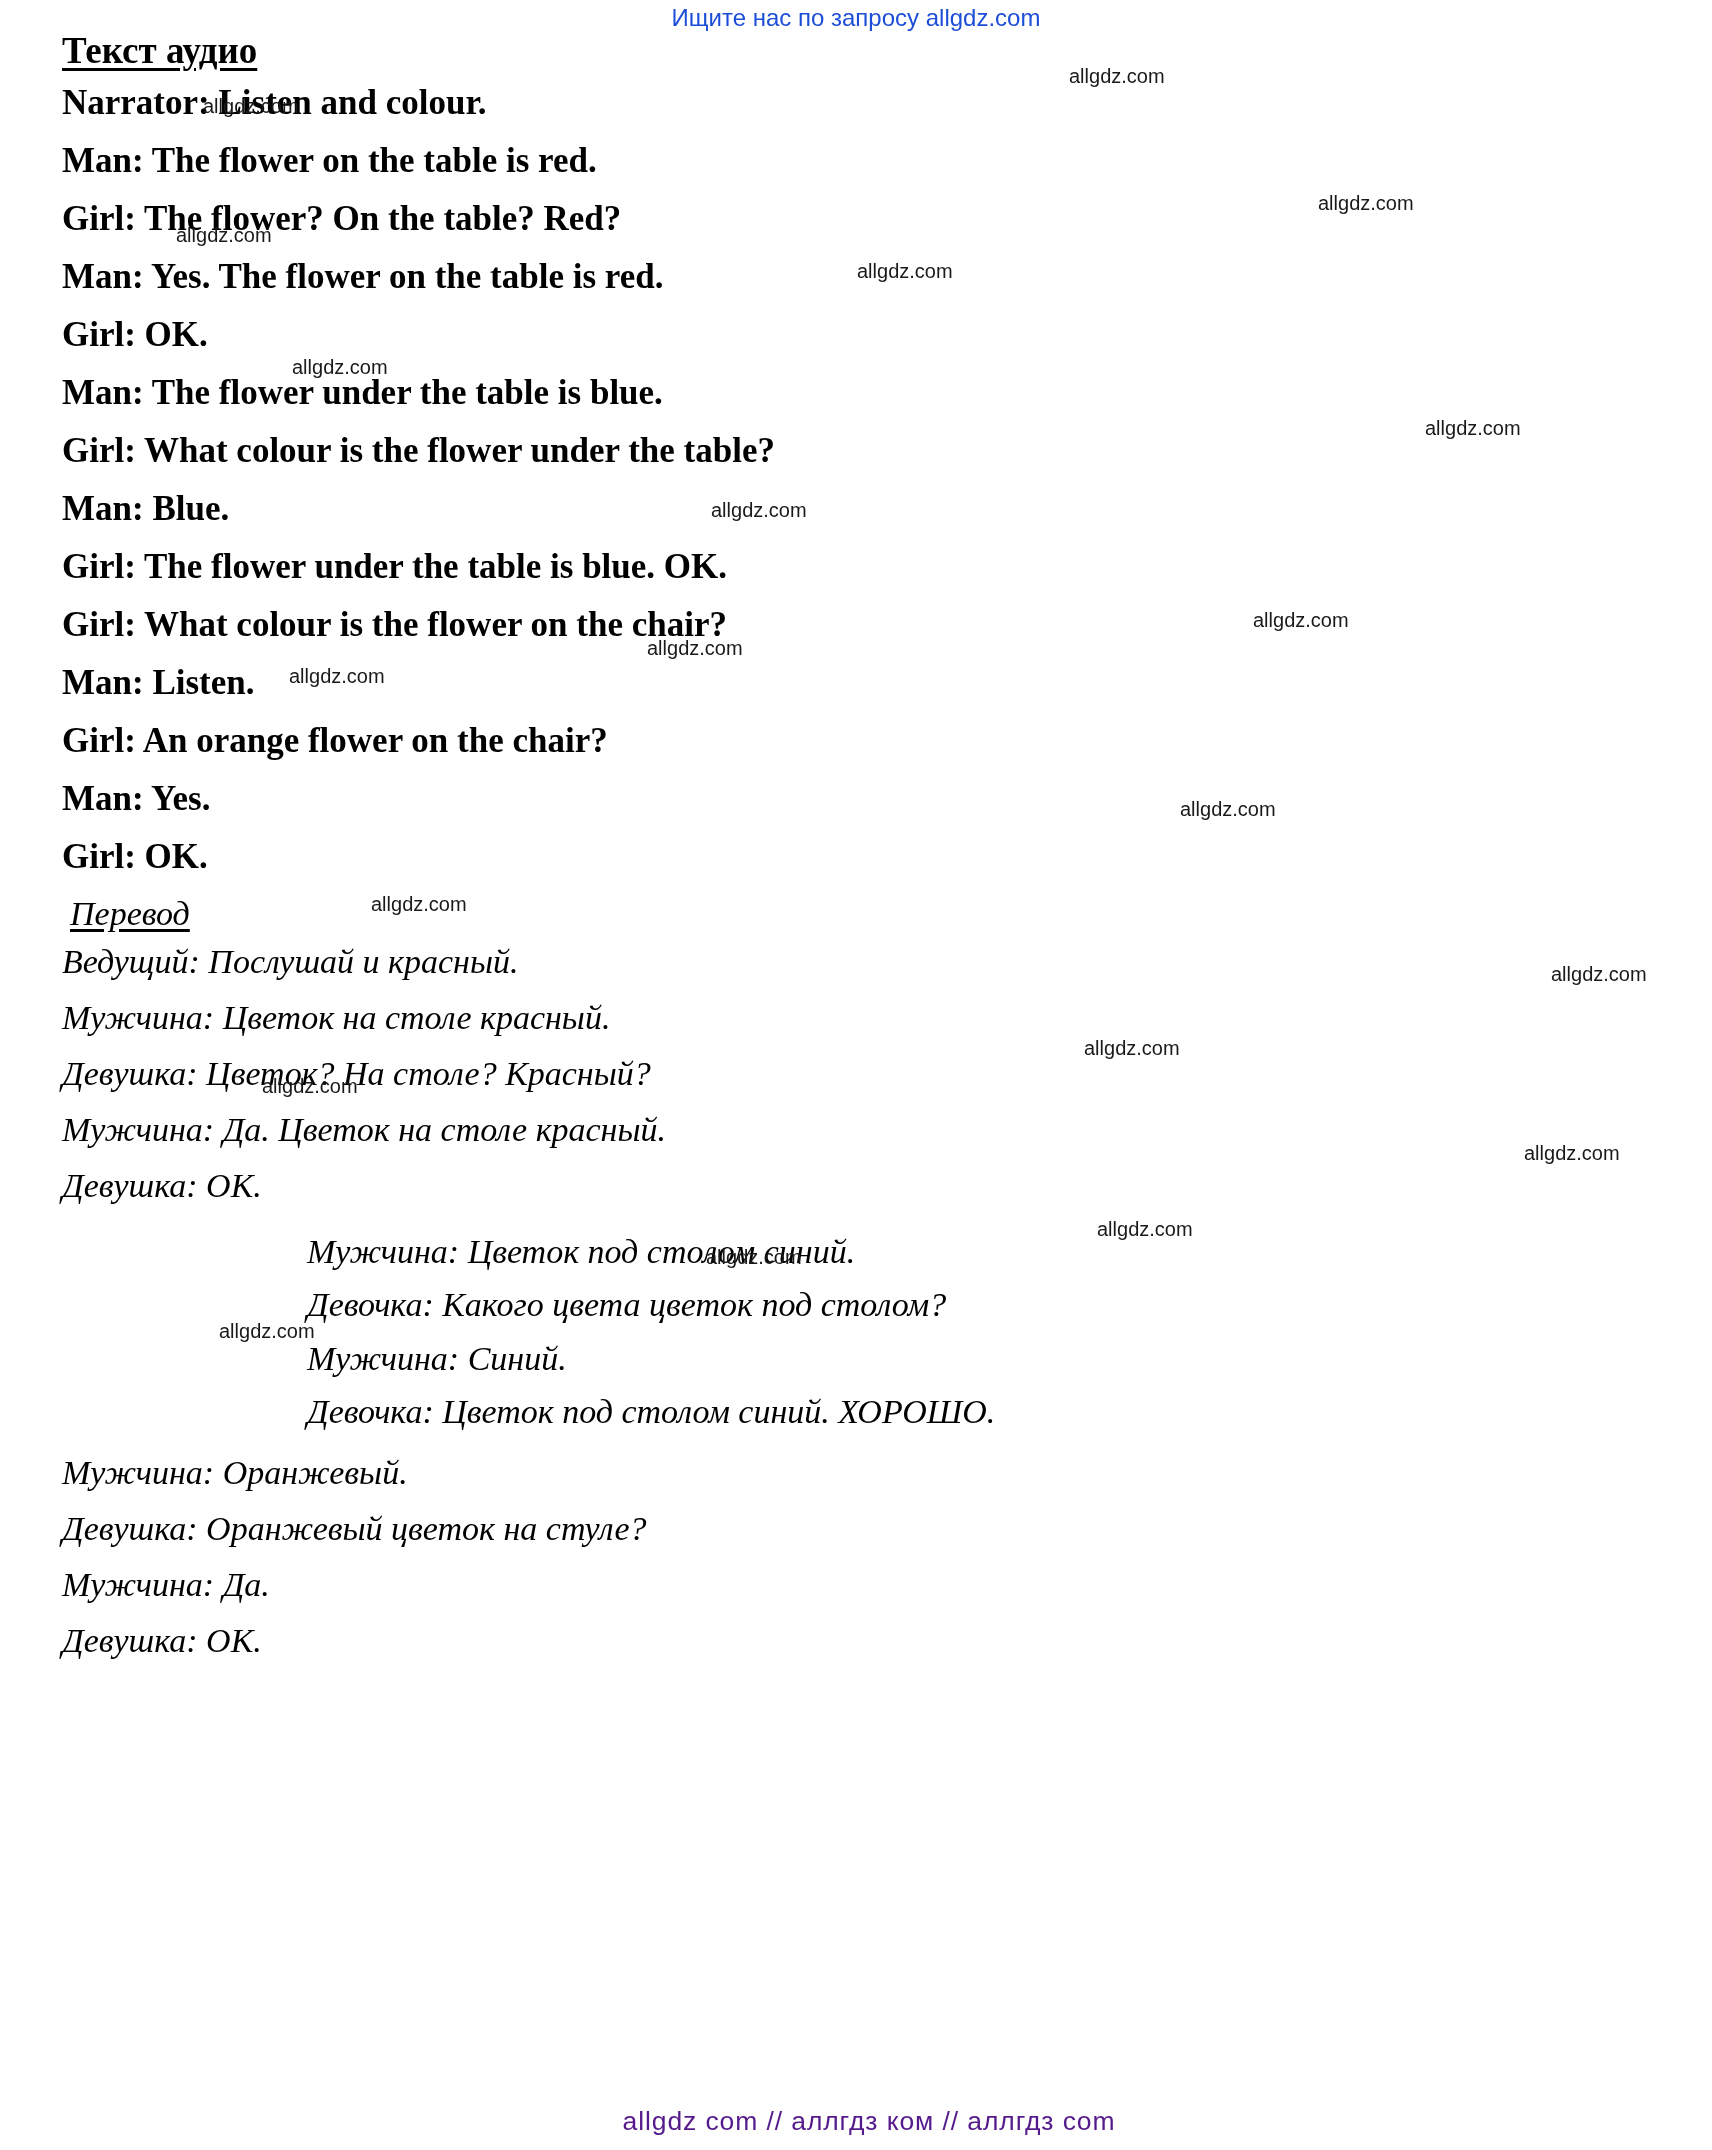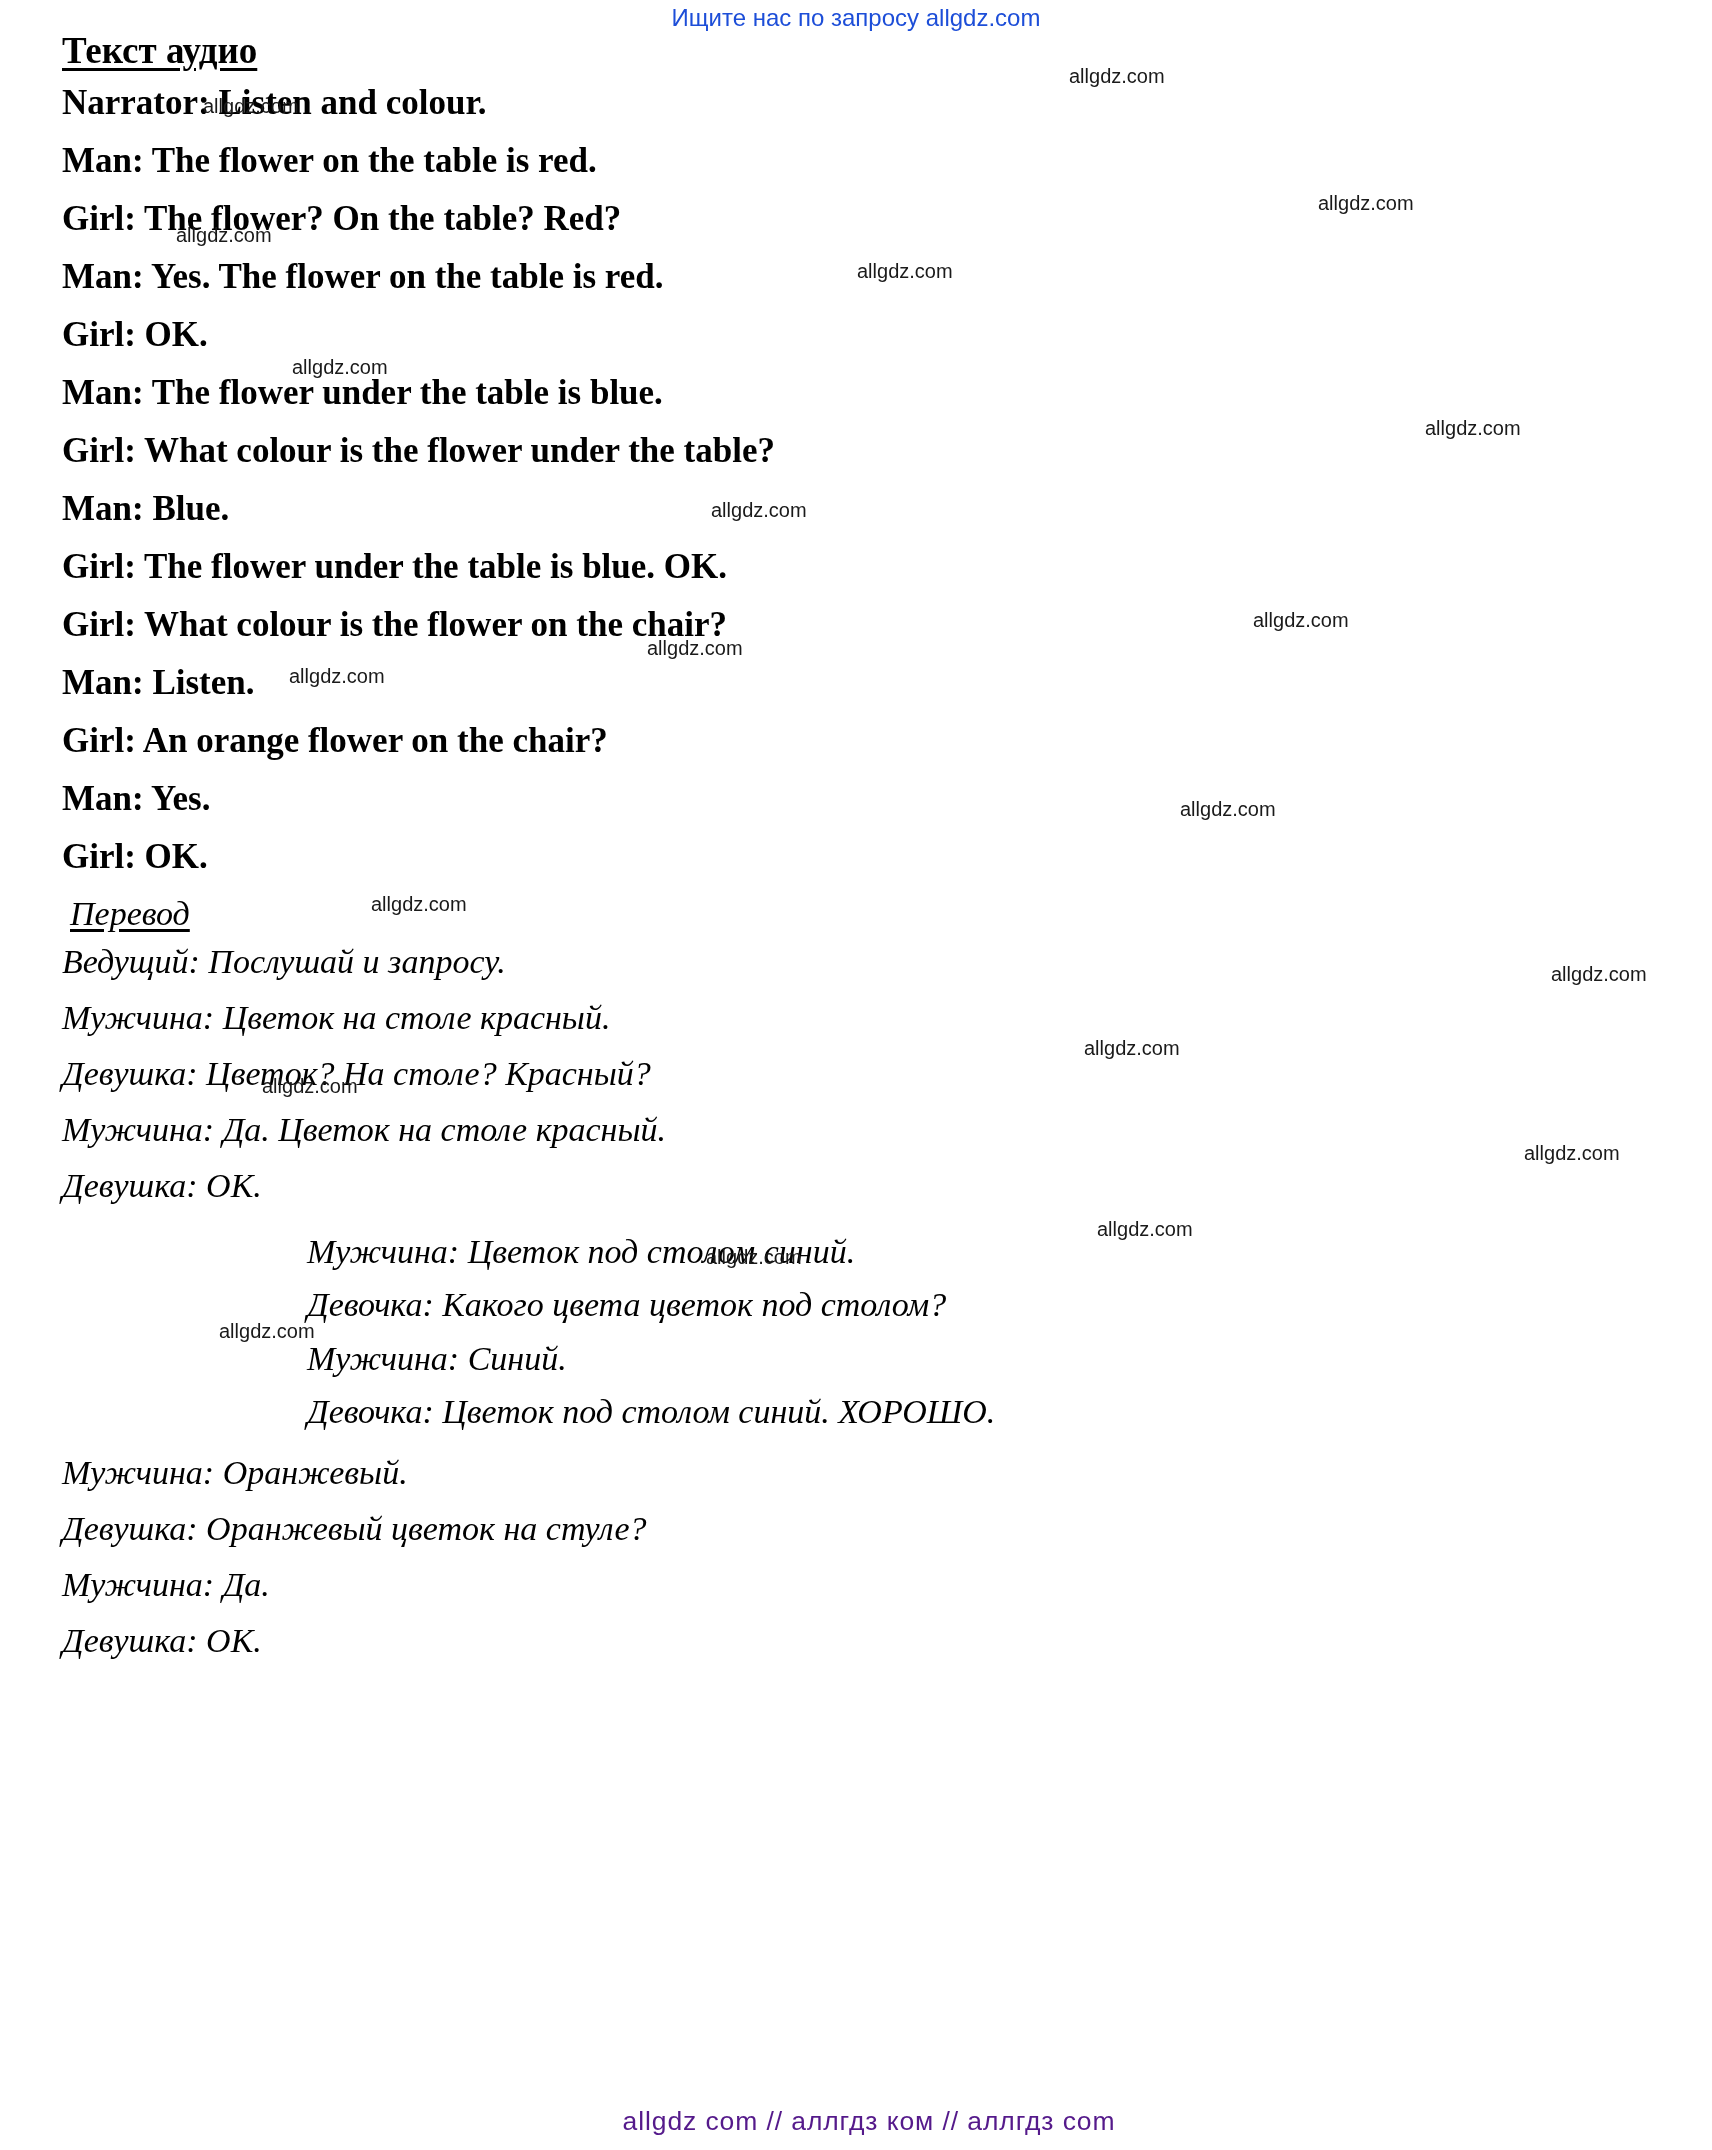--- a/index.html
+++ b/index.html
@@ -140,21 +140,21 @@
     <div class="en-line">Man: Blue.</div>
     <div class="en-line">Girl: The flower under the table is blue. OK.</div>
     <div class="en-line">Girl: What colour is the flower on the chair?</div>
     <div class="en-line">Man: Listen.</div>
     <div class="en-line">Girl: An orange flower on the chair?</div>
     <div class="en-line">Man: Yes.</div>
     <div class="en-line">Girl: OK.</div>
 
     <div class="translation-heading"><span class="u">Перевод</span></div>
 
-    <div class="ru-line">Ведущий: Послушай и запросу.</div>
+    <div class="ru-line">Ведущий: Послушай и красный.</div>
     <div class="ru-line">Мужчина: Цветок на столе красный.</div>
     <div class="ru-line">Девушка: Цветок? На столе? Красный?</div>
     <div class="ru-line">Мужчина: Да. Цветок на столе красный.</div>
     <div class="ru-line">Девушка: ОК.</div>
 
     <div class="ru-block-indented">
       <div class="ru-line indented">Мужчина: Цветок под столом синий.</div>
       <div class="ru-line indented">Девочка: Какого цвета цветок под столом?</div>
       <div class="ru-line indented">Мужчина: Синий.</div>
       <div class="ru-line indented">Девочка: Цветок под столом синий. ХОРОШО.</div>

